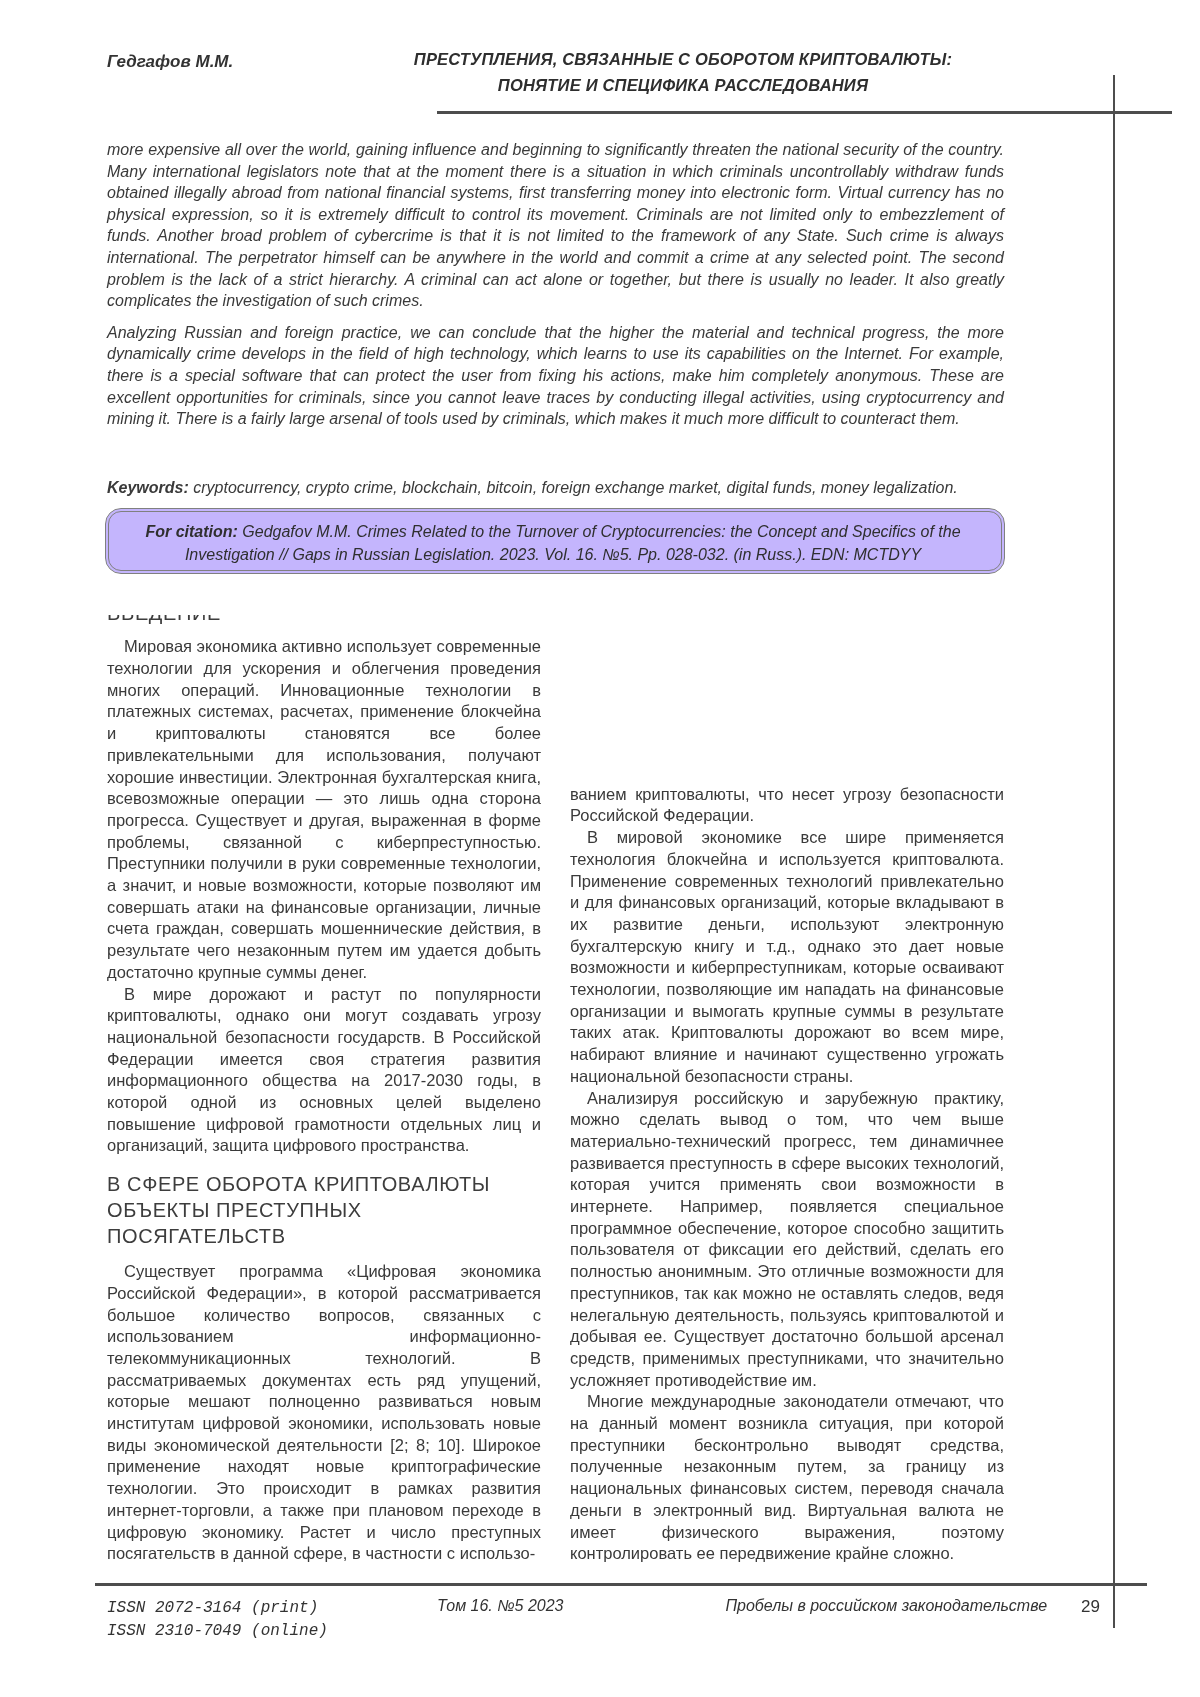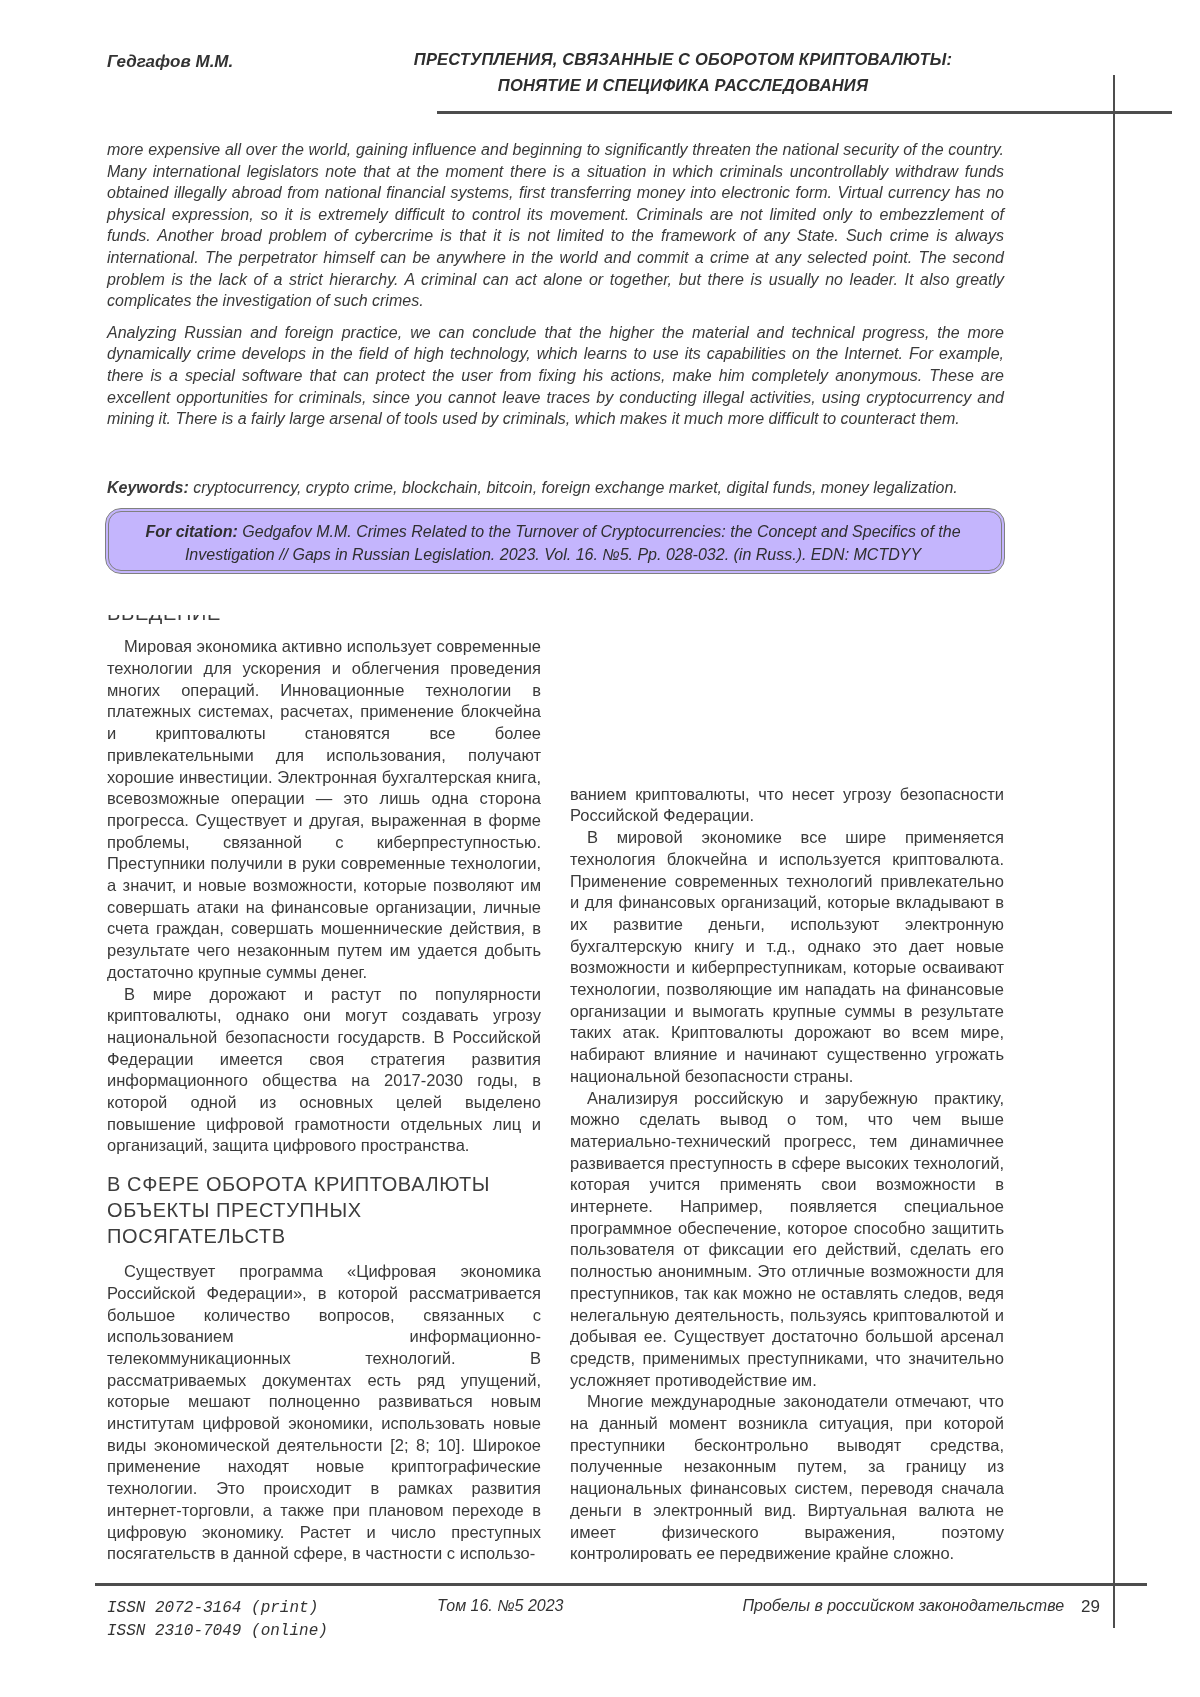--- a/index.html
+++ b/index.html
@@ -81,21 +81,21 @@
     background:#4d4d4d;
   }
   .footer {
     position:absolute; left:107px; top:1597px; width:993px;
     font-size:16px; font-style:italic; color:#333;
     display:flex; align-items:flex-start;
   }
   .footer .issn-block { width:330px; line-height:23px;font-family:Liberation Mono, monospace; }
   .footer .issn-block span { display:block; }
   .footer .volume { width:260px; text-align:left; }
-  .footer .journal-wrap { flex:1; display:flex; justify-content:flex-end; gap:17px; }
+  .footer .journal-wrap { flex:1; display:flex; justify-content:flex-end; gap:34px; }
   .footer .journal { text-align:right; }
   .footer .page-number { font-style:normal; font-size:17px; color:#333; }
 </style>
 </head>
 <body>
 
 <div class="page">
 
   <div class="author">Гедгафов М.М.</div>
   <div class="article-title">

